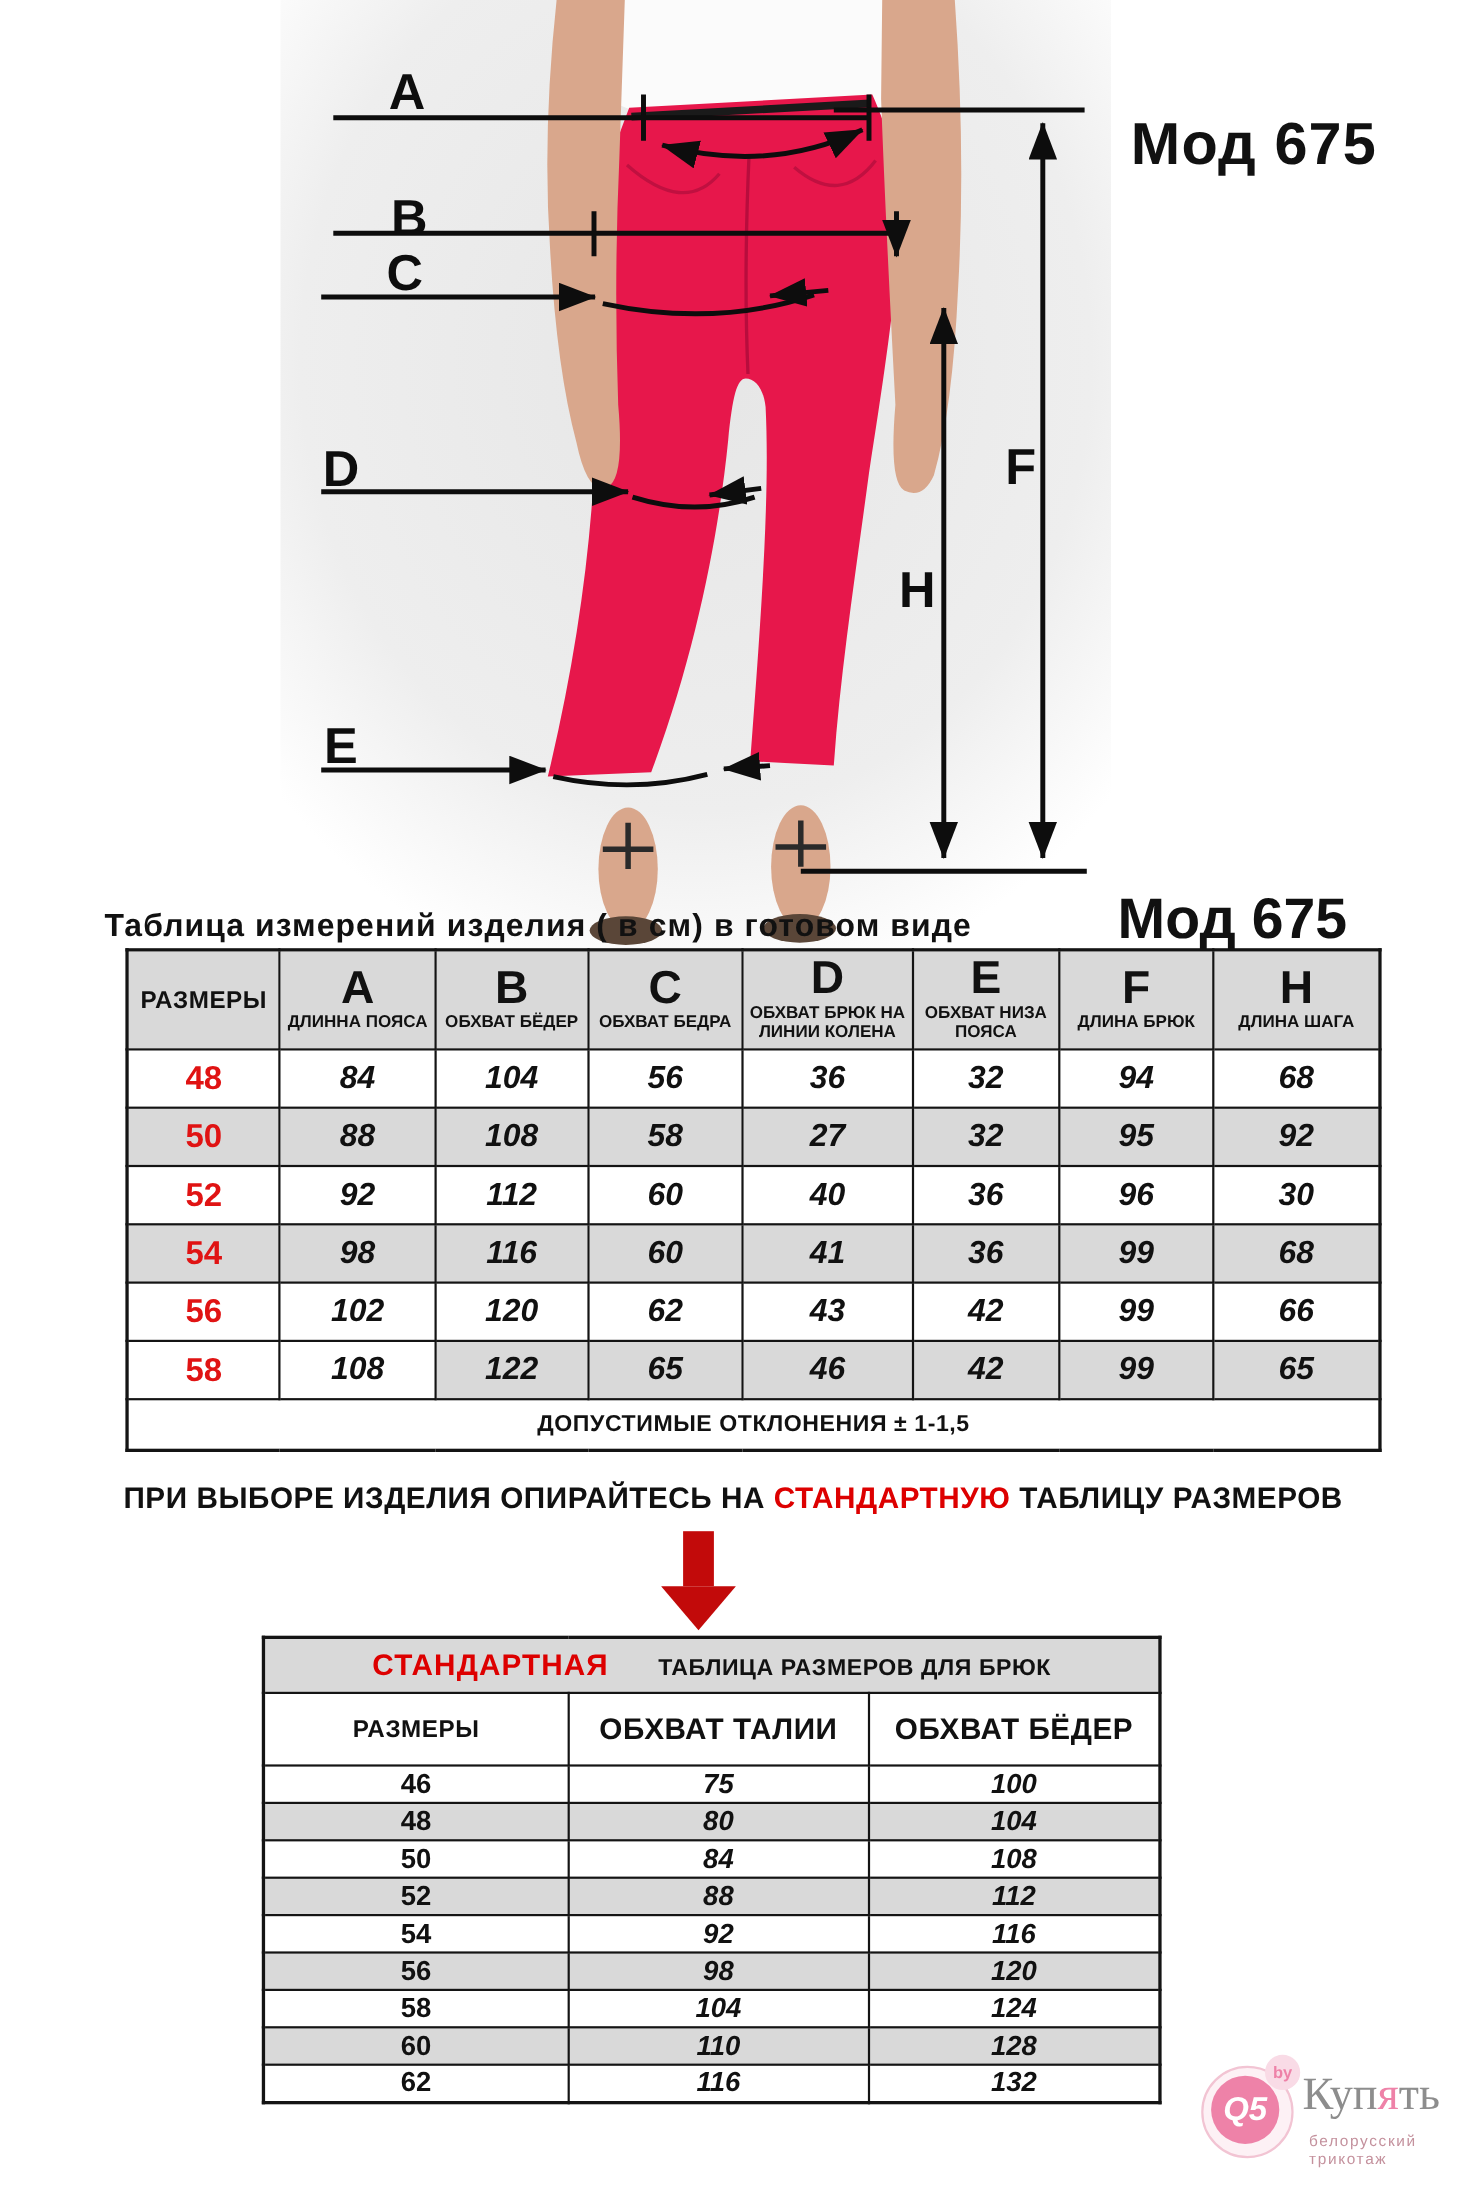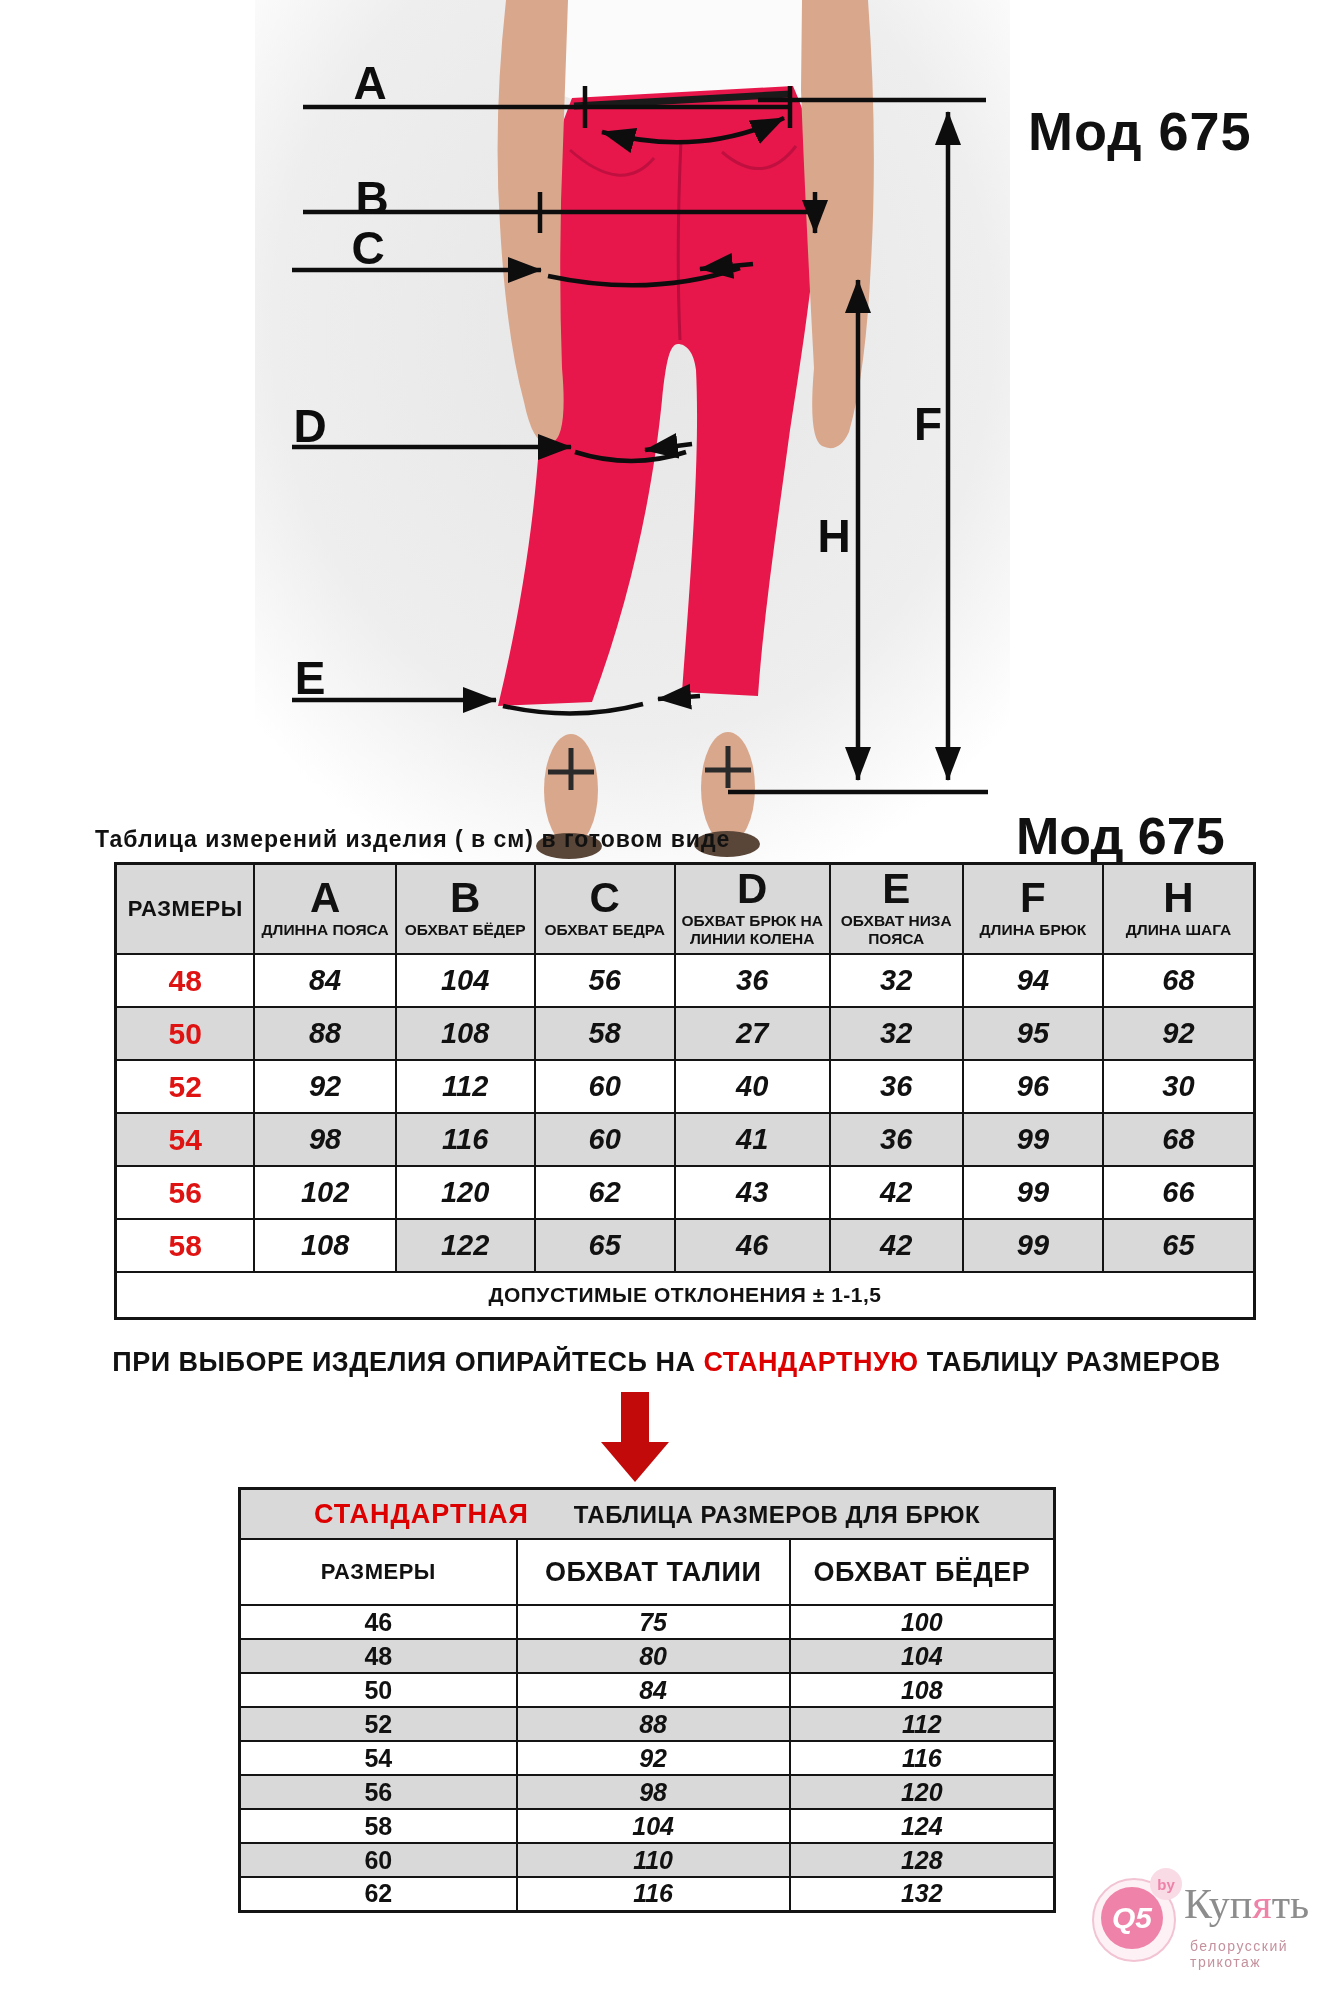--- a/index.html
+++ b/index.html
@@ -9,21 +9,21 @@
   }
   html,body{margin:0;padding:0;background:#fff;}
   .page{position:relative;width:1333px;height:2000px;background:#fff;overflow:hidden;
         font-family:"Liberation Sans",sans-serif;color:#111;}
 
   
   .photo-area{position:absolute;left:230px;top:0;width:800px;height:865px;}
   .mod-top{position:absolute;left:1028px;top:100px;font-size:54px;font-weight:bold;letter-spacing:1px;}
 
   
-  .t1-title{position:absolute;left:95px;top:826px;font-size:23px;font-weight:600;letter-spacing:1px;}
+  .t1-title{position:absolute;left:95px;top:826px;font-size:29px;font-weight:600;letter-spacing:1px;}
   .t1-mod{position:absolute;left:1016px;top:806px;font-size:52px;font-weight:bold;}
 
   
   table{border-collapse:collapse;table-layout:fixed;text-align:center;}
   .t1{position:absolute;left:114px;top:862px;width:1142px;border:3px solid var(--border_dark);}
   .t1 th,.t1 td{border:2.5px solid var(--border_dark);padding:0;overflow:hidden;}
   .t1 .head th{background:var(--cell_gray);height:88px;vertical-align:middle;}
   .t1 .sz-label{font-size:22px;font-weight:bold;letter-spacing:.5px;}
   .t1 .letter{display:block;font-size:42px;line-height:1.05;font-weight:bold;}
   .t1 .desc{display:block;font-size:15.5px;line-height:1.12;font-weight:bold;padding:1px 2px 4px;}
@@ -43,21 +43,21 @@
   .big-arrow .shaft{width:28px;height:50px;background:var(--arrow_red);margin:0 auto;}
   .big-arrow .head{width:0;height:0;margin:0 auto;
         border-left:34px solid transparent;border-right:34px solid transparent;
         border-top:40px solid var(--arrow_red);}
 
   
   .t2{position:absolute;left:238px;top:1487px;width:818px;border:3px solid var(--border_dark);}
   .t2 th,.t2 td{border:2.5px solid var(--border_dark);padding:0;}
   .t2 .t2title td{background:var(--cell_gray);height:48px;font-weight:bold;}
   .t2 .t2title .red{color:var(--accent_red);font-size:27px;letter-spacing:1px;}
-  .t2 .t2title .rest{font-size:24px;letter-spacing:.5px;margin-left:36px;}
+  .t2 .t2title .rest{font-size:21px;letter-spacing:.5px;margin-left:36px;}
   .t2 .t2head th{height:64px;font-size:27px;font-weight:bold;background:#fff;letter-spacing:.5px;}
   .t2 .t2head th:first-child{font-size:22px;}
   .t2 tr.r{height:34px;}
   .t2 td.s{font-weight:bold;font-size:25px;}
   .t2 td.v{font-weight:bold;font-style:italic;font-size:25px;}
   .t2 tr.g td{background:var(--cell_gray);}
 
   
   .logo{position:absolute;left:1086px;top:1854px;width:250px;height:135px;}
   .logo-circle{position:absolute;left:6px;top:24px;width:80px;height:80px;border-radius:50%;

